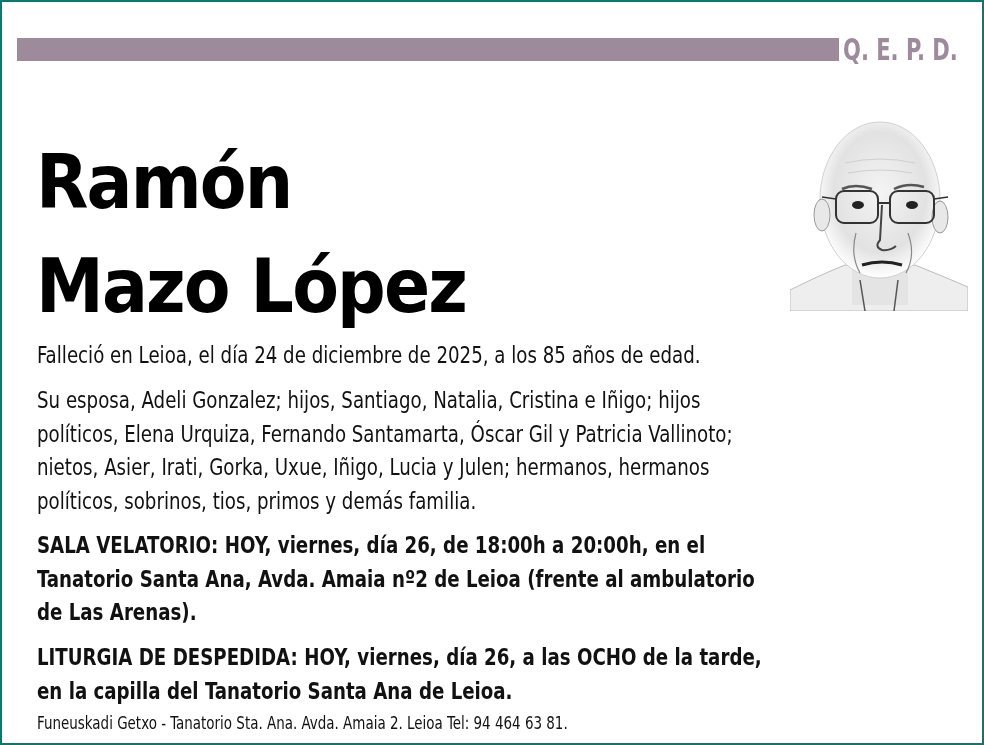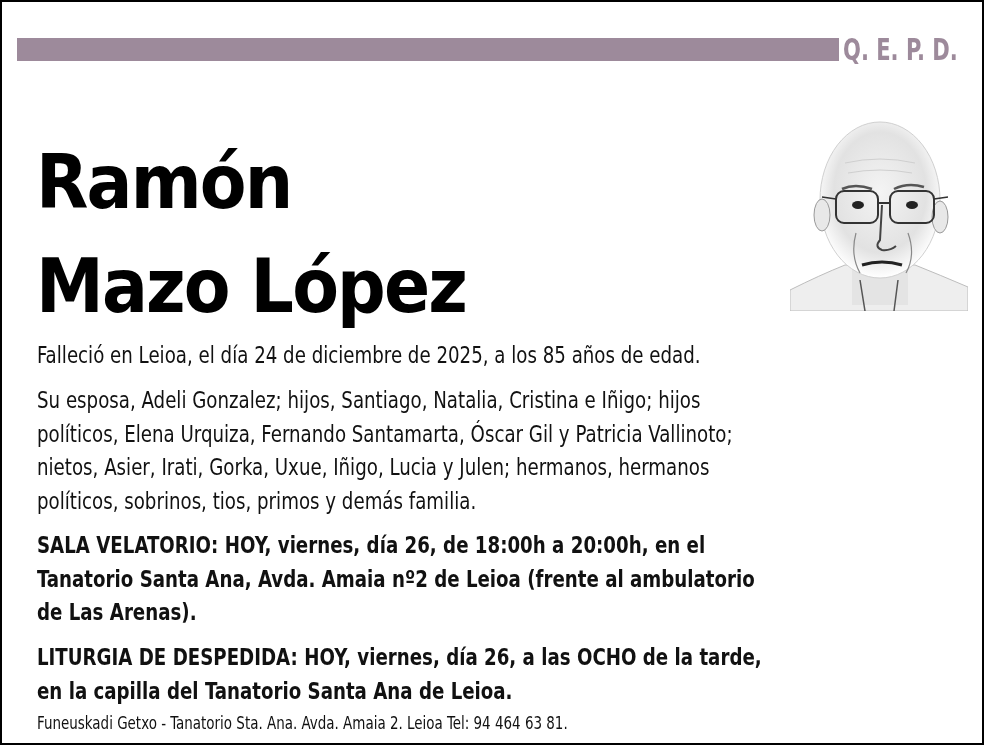--- a/index.html
+++ b/index.html
@@ -1,20 +1,20 @@
 <!DOCTYPE html>
 <html><head>
   <meta charset="utf-8">
   <style>
     html, body { margin: 0; padding: 0; background: #ffffff; }
     body { width: 984px; height: 745px; overflow: hidden; }
     .frame {
       position: absolute; left: 0; top: 0;
       width: 980px; height: 741px;
-      border: 2px solid #000000;
+      border: 2px solid #0f766e;
       background: #fff;
       font-family: "DejaVu Sans", "Liberation Sans", sans-serif;
       color: #111;
     }
     .topbar {
       position: absolute; left: 15px; top: 36px;
       width: 822px; height: 23px;
       background: #9d8a9b;
     }
     .qepd {

